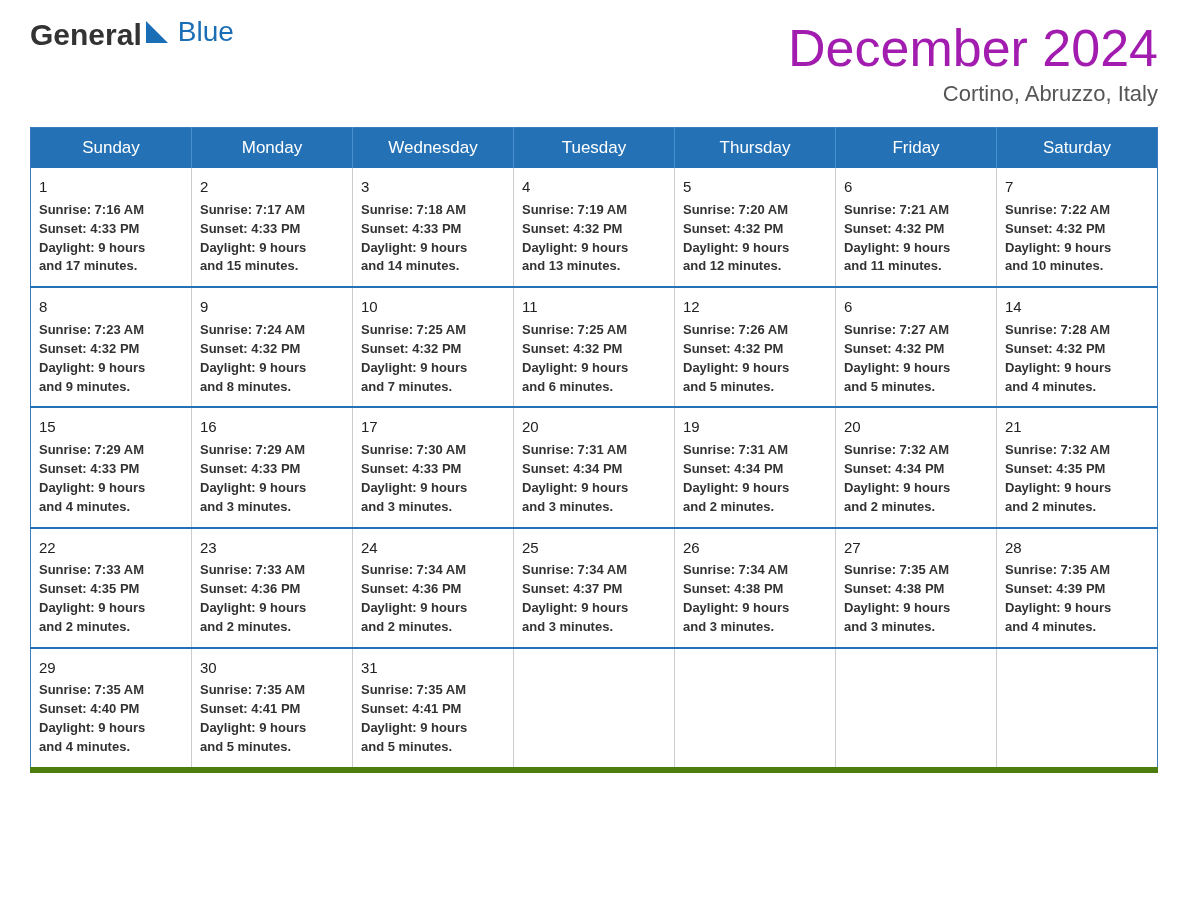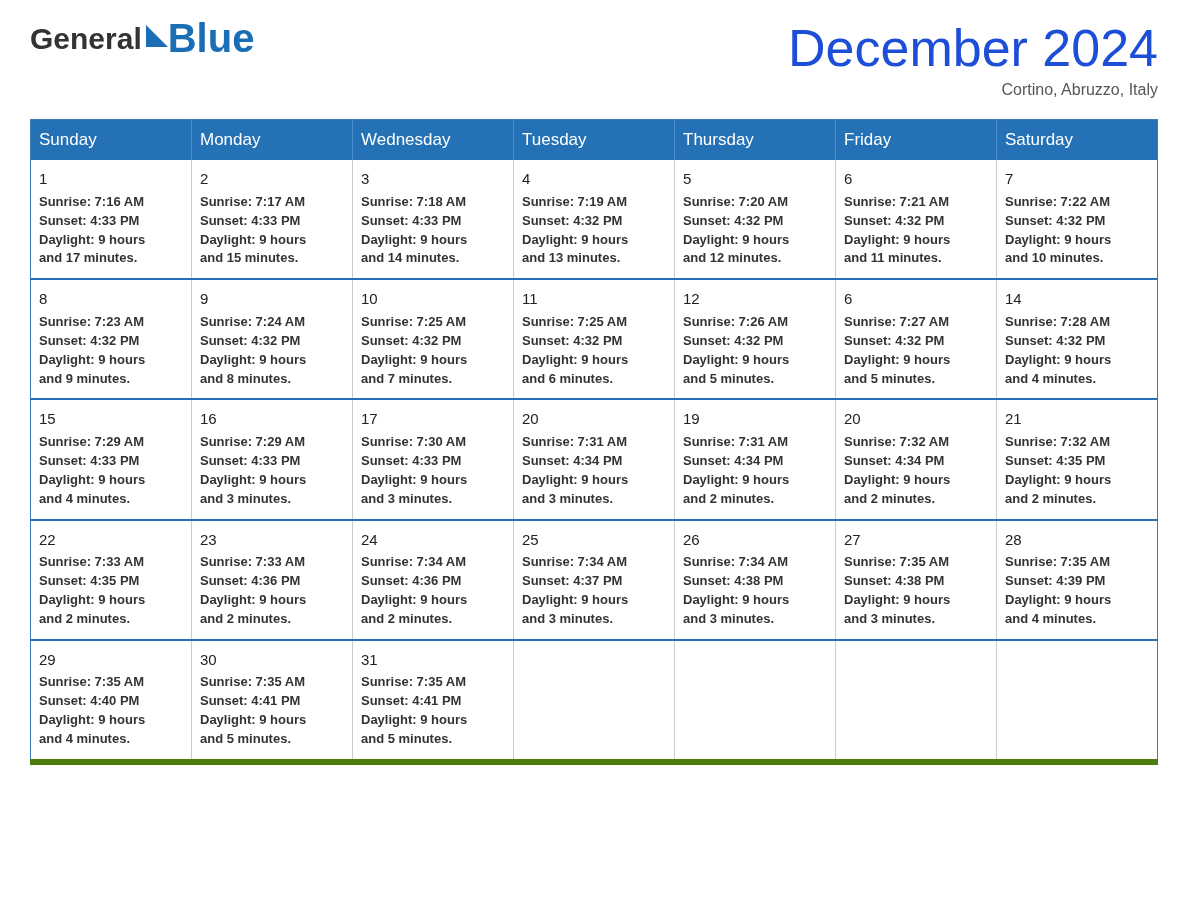--- a/index.html
+++ b/index.html
@@ -19,43 +19,43 @@
       margin-bottom: 20px;
     }
 
     .title-section {
       text-align: right;
     }
 
     .month-title {
       font-size: 52px;
       font-weight: normal;
-      color: #1d4ed8;
+      color: #a21caf;
       line-height: 1.1;
     }
 
     .location {
-      font-size: 16px;
+      font-size: 22px;
       color: #555;
       margin-top: 4px;
     }
 
     .calendar-table {
       width: 100%;
       border-collapse: collapse;
       border: 1px solid #3a7abf;
     }
 
     .calendar-table th {
       background-color: #2471b5;
       color: #fff;
       font-size: 17px;
       font-weight: normal;
       padding: 10px 8px;
-      text-align: left;
+      text-align: center;
       border-right: 1px solid #4a8fd0;
     }
 
     .calendar-table th:last-child {
       border-right: none;
     }
 
     .calendar-table td {
       vertical-align: top;
       padding: 8px 8px 10px 8px;
@@ -105,24 +105,25 @@
       align-items: center;
     }
 
     .logo-general {
       font-size: 30px;
       font-weight: bold;
       color: #333;
     }
 
     .logo-blue-text {
-      font-size: 40px;
-      font-weight: bold;
+      font-size: 28px;
+      font-weight: normal;
       color: #1a6eb5;
       margin-top: -2px;
+      margin-left: 10px;
     }
   </style>
 </head>
 <body>
 
 <div class="header">
   <div class="logo-container">
     <div class="logo-top-row">
       <span class="logo-general">General</span>
       <div style="position:relative; margin-left:4px; top:-2px;">

